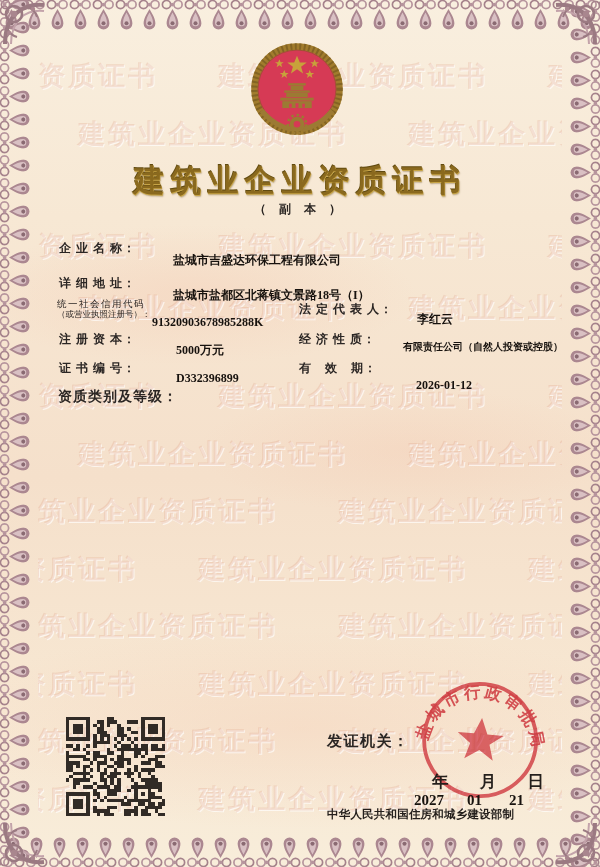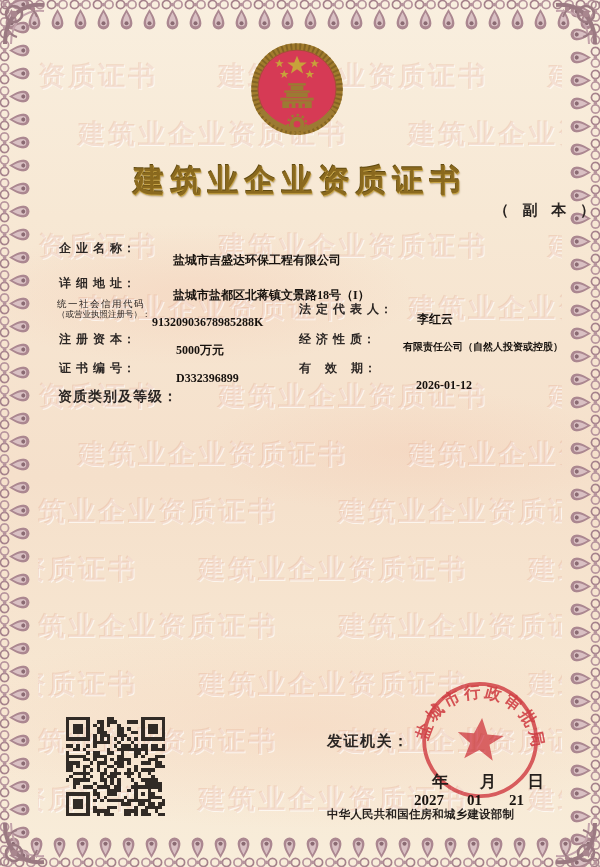--- a/index.html
+++ b/index.html
@@ -15,21 +15,21 @@
   .abs{position:absolute;white-space:nowrap;}
   svg.frame{position:absolute;left:0;top:0;pointer-events:none;}
   
   .wm{position:absolute;left:38px;top:38px;right:38px;bottom:38px;overflow:hidden;pointer-events:none;}
   .wm-row{position:absolute;white-space:nowrap;font-weight:bold;font-size:27px;letter-spacing:3px;
     color:rgba(225,165,138,.30);text-shadow:1px 1px 0 rgba(255,255,255,.65);}
   
   .title{left:0;top:160px;width:600px;text-align:center;font-size:31px;font-weight:bold;
     letter-spacing:6px;color:#8a691e;
     text-shadow:0.6px 0.6px 0 #c7a446,-0.6px -0.6px 0 #604a10,1px 1.6px 1.5px rgba(92,64,12,.35);}
-  .subtitle{left:0;top:201px;width:600px;text-align:right;font-size:15px;font-weight:bold;
+  .subtitle{left:0;top:201px;width:600px;text-align:center;font-size:12px;font-weight:bold;
     letter-spacing:5px;color:#2a2522;}
   
   .lbl{font-size:12px;font-weight:bold;color:#2b2624;letter-spacing:1px;}
   .lbl-sm{font-size:9.5px;font-weight:normal;color:#2b2624;line-height:10px;letter-spacing:1.5px;}
   .lbl-sm .l2{font-size:8.5px;letter-spacing:0;}
   .val{font-size:12px;font-weight:700;color:#17120e;}
   .val-sm{font-size:10px;font-weight:bold;color:#17120e;}
   .qual-item{font-size:15.5px;font-weight:600;color:#17120e;letter-spacing:0.5px;}
   
   .issuer{font-size:15px;font-weight:bold;color:#2b2624;letter-spacing:1.5px;}

